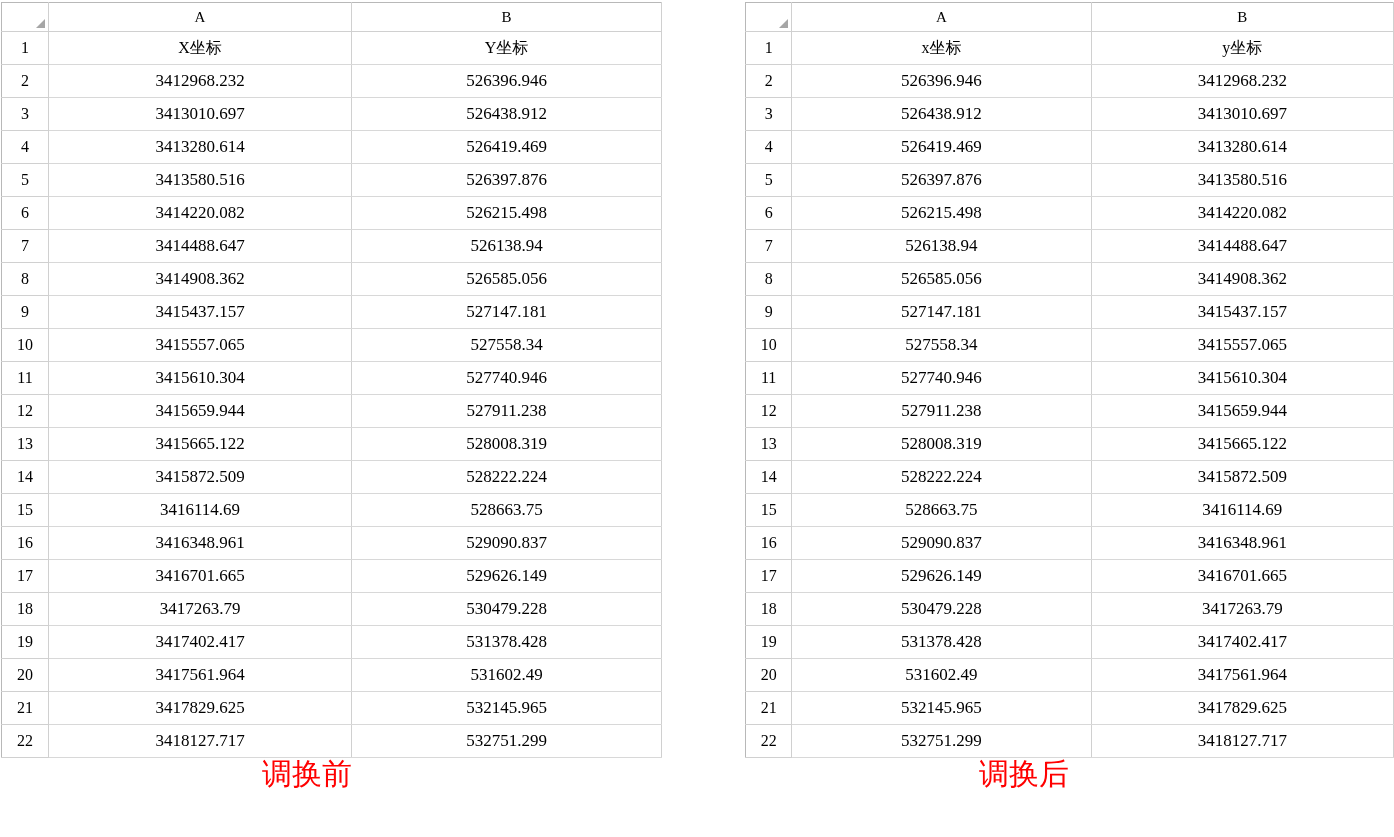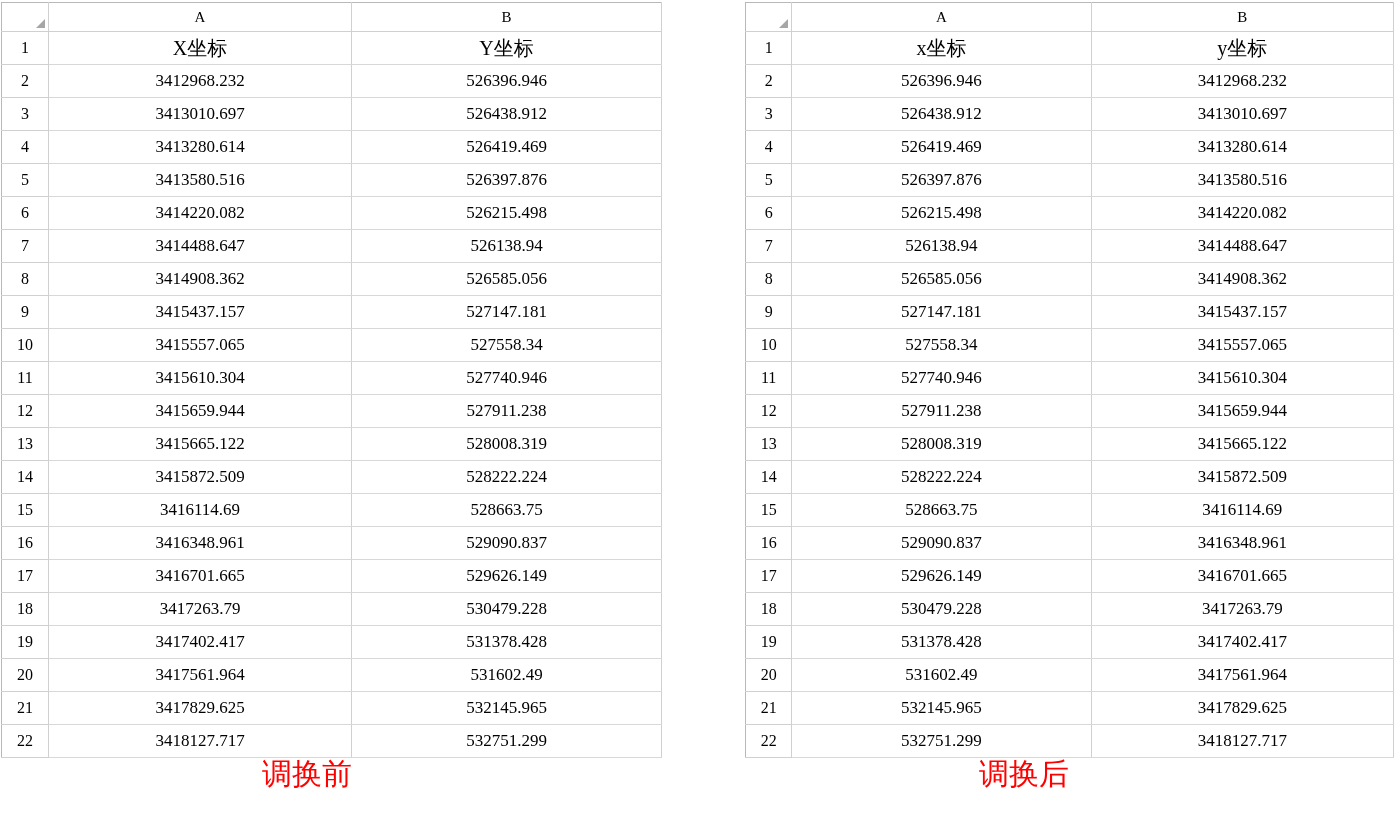--- a/index.html
+++ b/index.html
@@ -70,21 +70,21 @@
     border-left: 1px solid #d0d0d0;
     border-right: 1px solid #d0d0d0;
     text-align: center;
     vertical-align: middle;
     font-size: 17px;
     color: #000000;
     font-family: "Liberation Serif", serif;
     background: #ffffff;
   }
   .cell.header-row {
-    font-size: 20px;
+    font-size: 16px;
     margin-top: 36px;
   }
   .caption {
     position: absolute;
     color: #ff0000;
     font-size: 30px;
     font-family: Liberation Sans, sans-serif;
     white-space: nowrap;
   }
   

